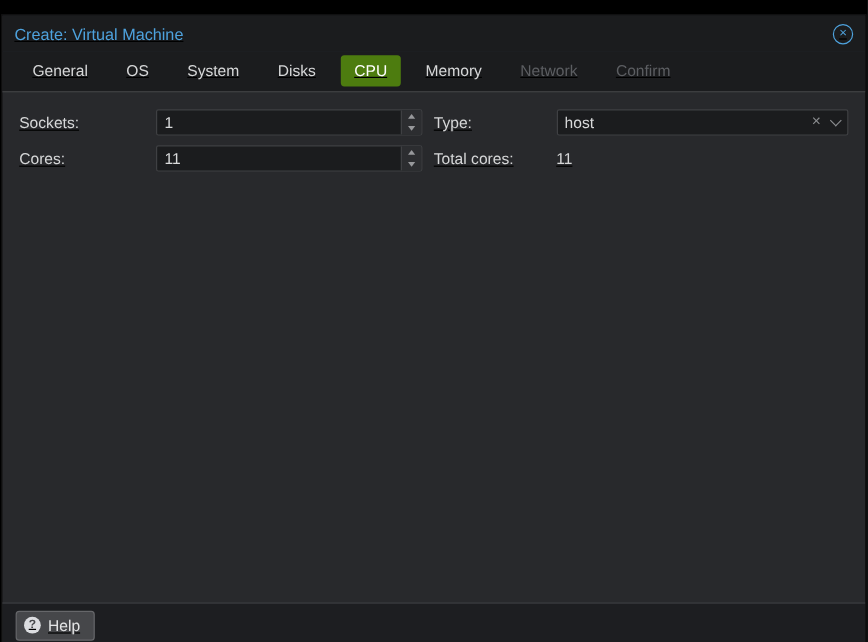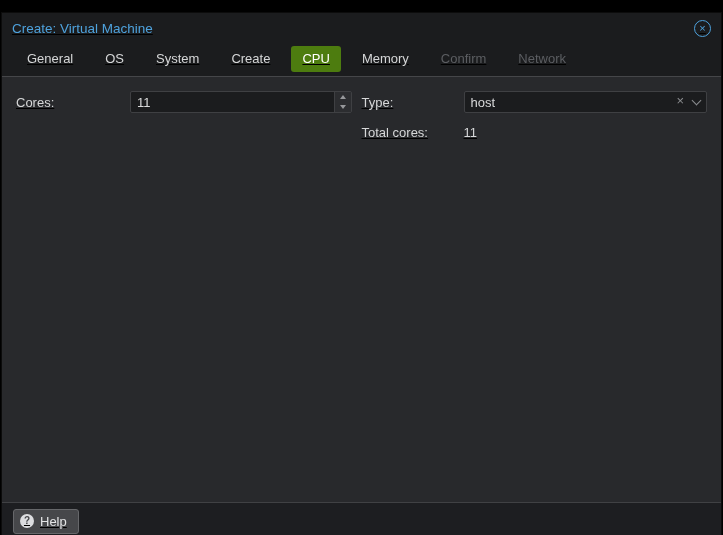--- a/index.html
+++ b/index.html
@@ -205,29 +205,43 @@
 
   <div class="titlebar">
     <span class="title">Create: Virtual Machine</span>
     <span class="close-icon">×</span>
   </div>
 
   <div class="tabbar">
     <span class="tab">General</span>
     <span class="tab">OS</span>
     <span class="tab">System</span>
-    <span class="tab">Create</span>
+    <span class="tab">Disks</span>
     <span class="tab active">CPU</span>
     <span class="tab">Memory</span>
+    <span class="tab disabled">Network</span>
     <span class="tab disabled">Confirm</span>
-    <span class="tab disabled">Network</span>
   </div>
 
   <div class="form">
     <div class="col col-left">
+      <div class="row">
+        <span class="flabel">Sockets:</span>
+        <div class="field spinner">
+          <input type="text" value="1" style="">
+          <div class="spin-btns">
+            <div class="spin">
+                <span class="tri-up"></span>
+              </div>
+            <div class="spin">
+                <span class="tri-down"></span>
+              </div>
+          </div>
+        </div>
+      </div>
       <div class="row">
         <span class="flabel">Cores:</span>
         <div class="field spinner">
           <input type="text" value="11" style="">
           <div class="spin-btns">
             <div class="spin">
                 <span class="tri-up"></span>
               </div>
             <div class="spin">
                 <span class="tri-down"></span>

